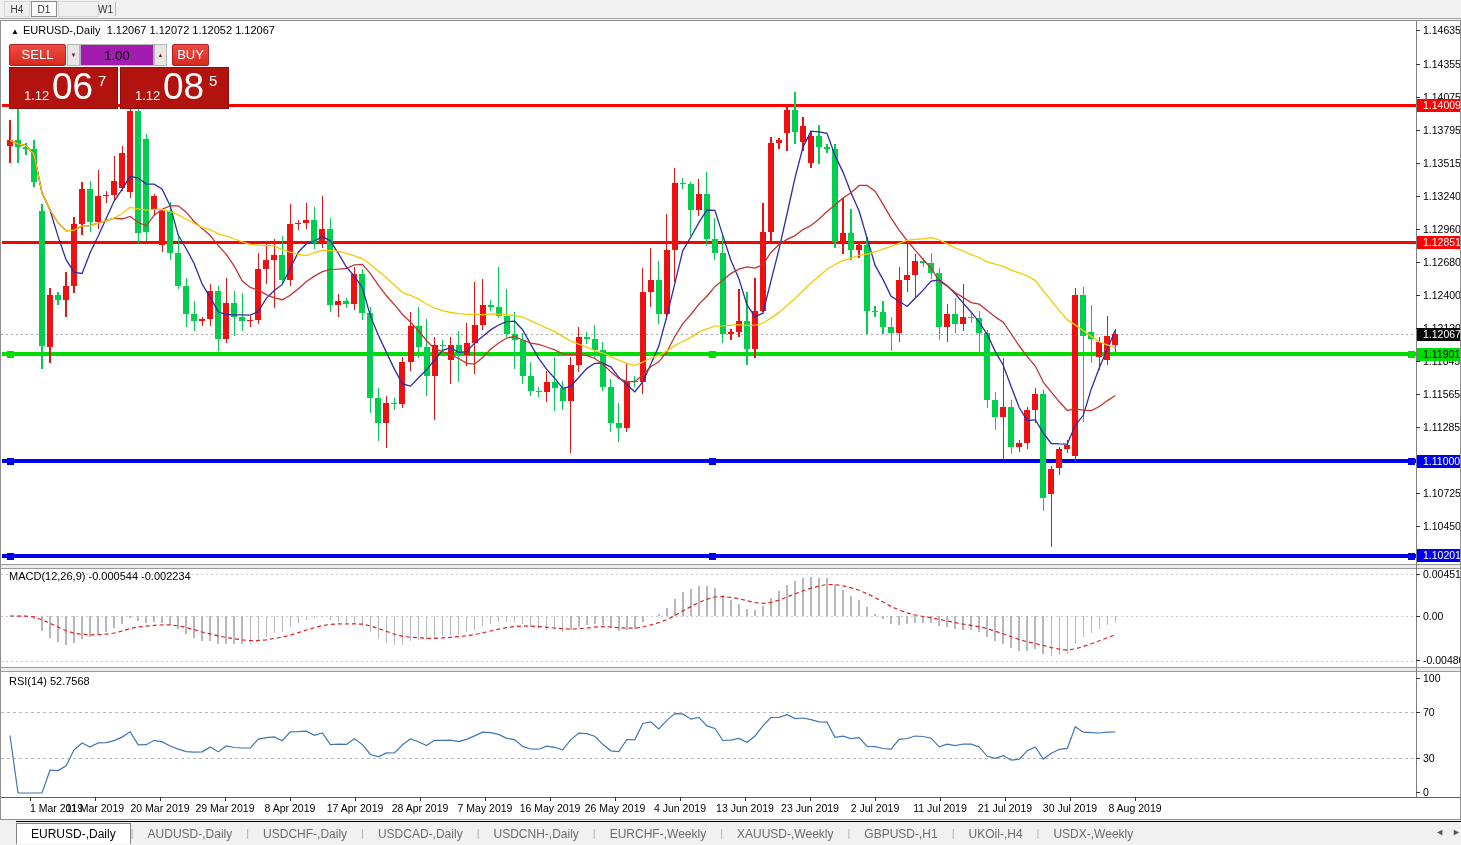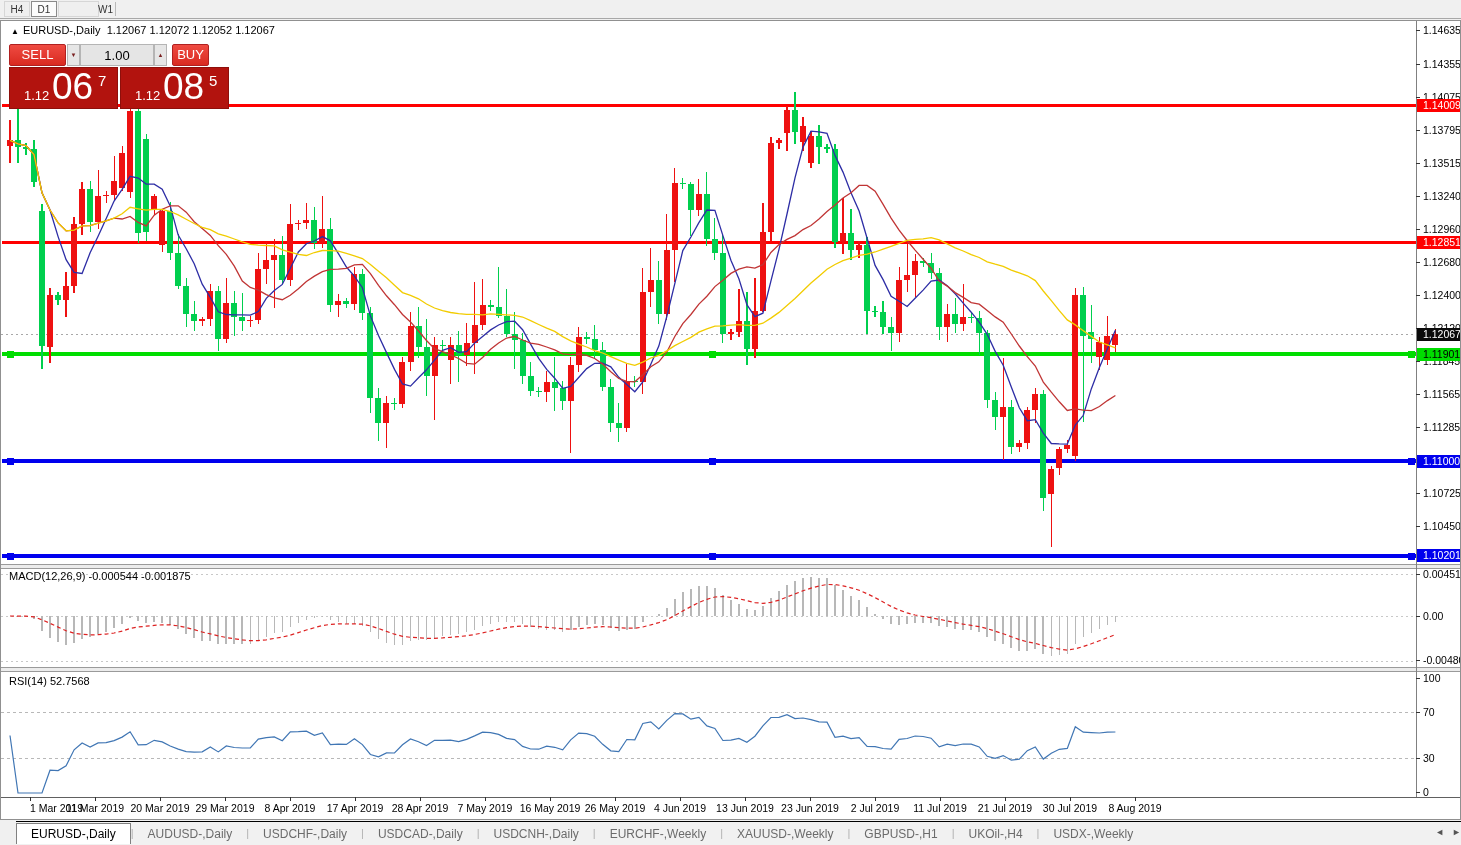--- a/index.html
+++ b/index.html
@@ -30,21 +30,21 @@
   .tp-btn { position:absolute; top:0; height:22px; border:1px solid #b02020;
     background:linear-gradient(#ef4b42,#d92a20); color:#fff; font-size:13px;
     text-align:center; line-height:20px; border-radius:2px; cursor:pointer; }
   #sell-btn { left:0; width:57px; }
   #buy-btn  { left:163px; width:37px; }
   .spin-btn { position:absolute; top:0; height:22px; width:13px; background:#e6e6e6;
     border:1px solid #b5b5b5; color:#7a2020; font-size:6px; line-height:20px;
     text-align:center; cursor:pointer; }
   #vol-down { left:58px; } #vol-up { left:145px; }
   #vol-box { position:absolute; left:71px; top:0; width:74px; height:22px;
-    border:1px solid #b5b5b5; background:#e5e5e5; font-size:13px; color:#000;
+    border:1px solid #b5b5b5; background:#a21caf; font-size:13px; color:#000;
     text-align:center; font-family:"Liberation Sans",sans-serif; }
   .tp-row2 { position:absolute; left:0; top:23px; width:220px; height:42px; }
   .tp-price { position:absolute; top:0; height:42px; width:109px; background:#b2130e;
     border:1px solid #8e0f0b; color:#fff; white-space:nowrap; }
   #sell-price { left:0; } #buy-price { left:111px; }
   .tp-price .sm  { position:absolute; left:14px; bottom:5px; font-size:13px; }
   .tp-price .big { position:absolute; left:42px; top:-2px; font-size:37px; font-weight:400; }
   .tp-price .sup { position:absolute; left:88px; top:4px; font-size:15px; }
 
   .pane-title { position:absolute; font-size:11px; color:#000; }
@@ -653,20 +653,20 @@
           <span class="sup">7</span>
         </div>
         <div class="tp-price" id="buy-price">
           <span class="sm">1.12</span>
           <span class="big">08</span>
           <span class="sup">5</span>
         </div>
       </div>
     </div>
 
-    <div class="pane-title" id="macd-title">MACD(12,26,9) -0.000544 -0.001875</div>
+    <div class="pane-title" id="macd-title">MACD(12,26,9) -0.000544 -0.002234</div>
     <div class="pane-title" id="rsi-title">RSI(14) 52.7568</div>
   </div>
 
   <div id="tabbar">
     <span class="tab active">EURUSD-,Daily</span><span class="tab-sep">|</span><span class="tab">AUDUSD-,Daily</span><span class="tab-sep">|</span><span class="tab">USDCHF-,Daily</span><span class="tab-sep">|</span><span class="tab">USDCAD-,Daily</span><span class="tab-sep">|</span><span class="tab">USDCNH-,Daily</span><span class="tab-sep">|</span><span class="tab">EURCHF-,Weekly</span><span class="tab-sep">|</span><span class="tab">XAUUSD-,Weekly</span><span class="tab-sep">|</span><span class="tab">GBPUSD-,H1</span><span class="tab-sep">|</span><span class="tab">UKOil-,H4</span><span class="tab-sep">|</span><span class="tab">USDX-,Weekly</span><span id="tab-arrows"><span>◄</span><span>►</span></span>
   </div>
 </div>
 
 </body></html>

